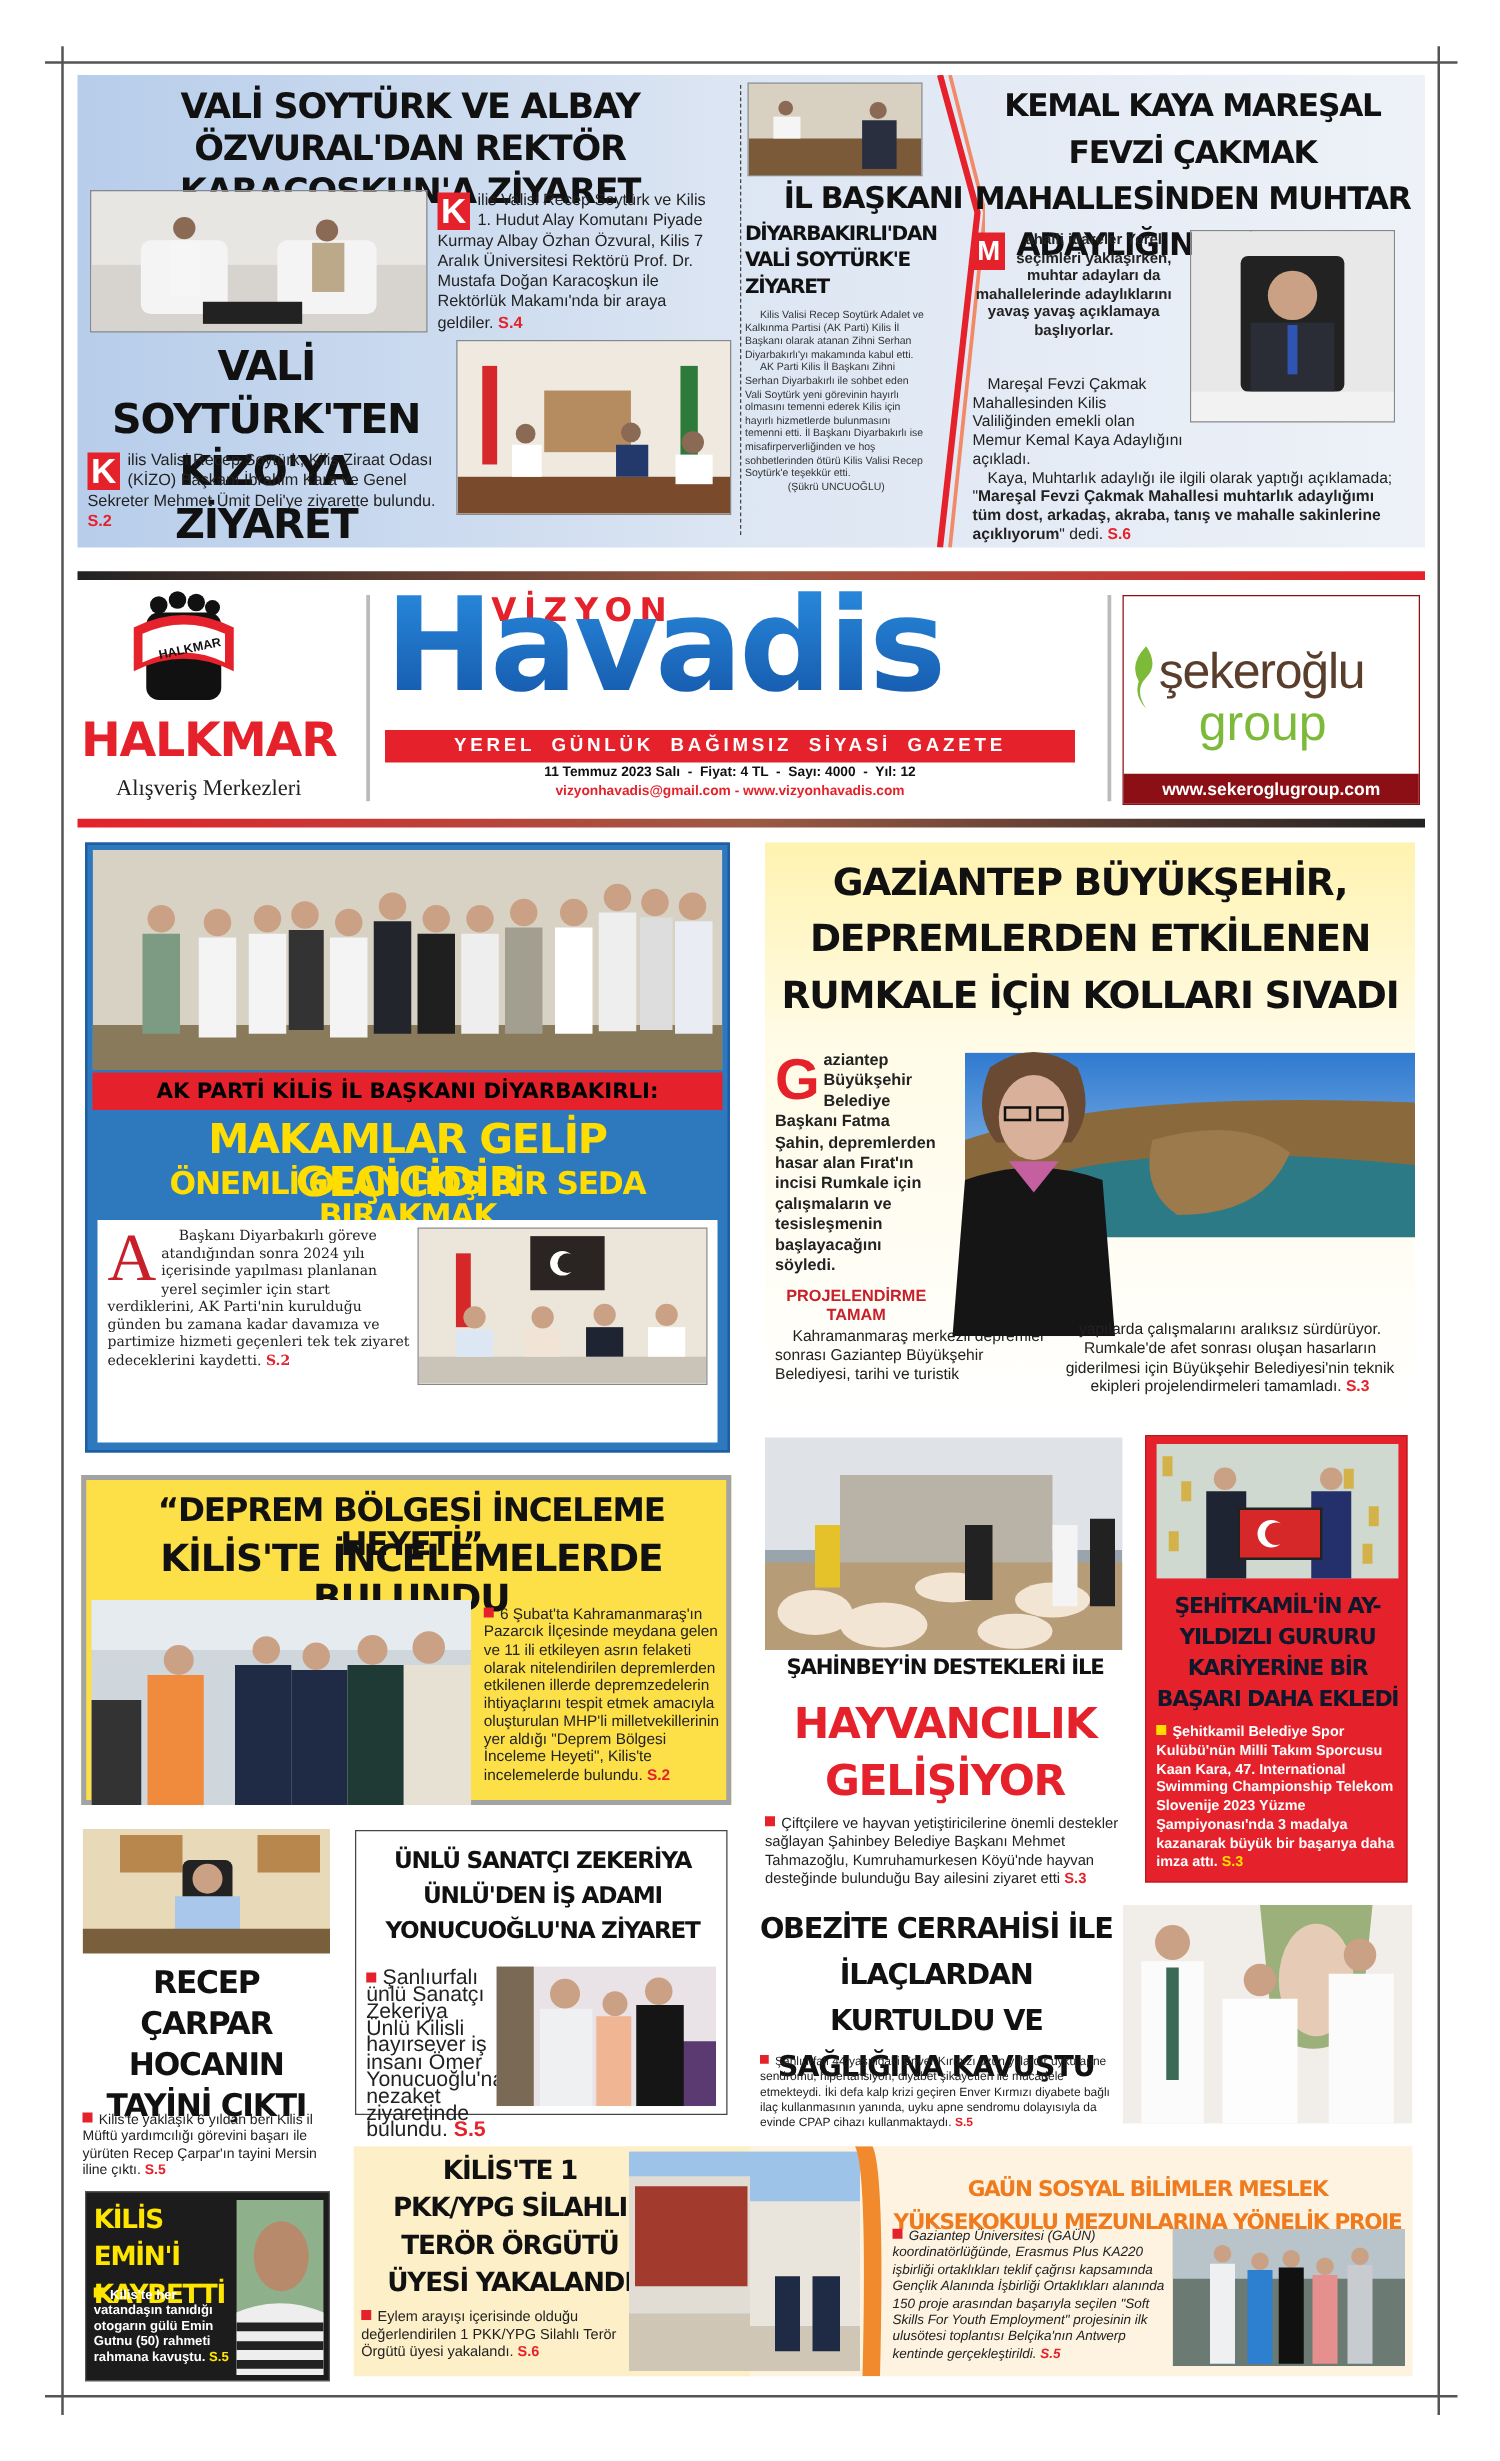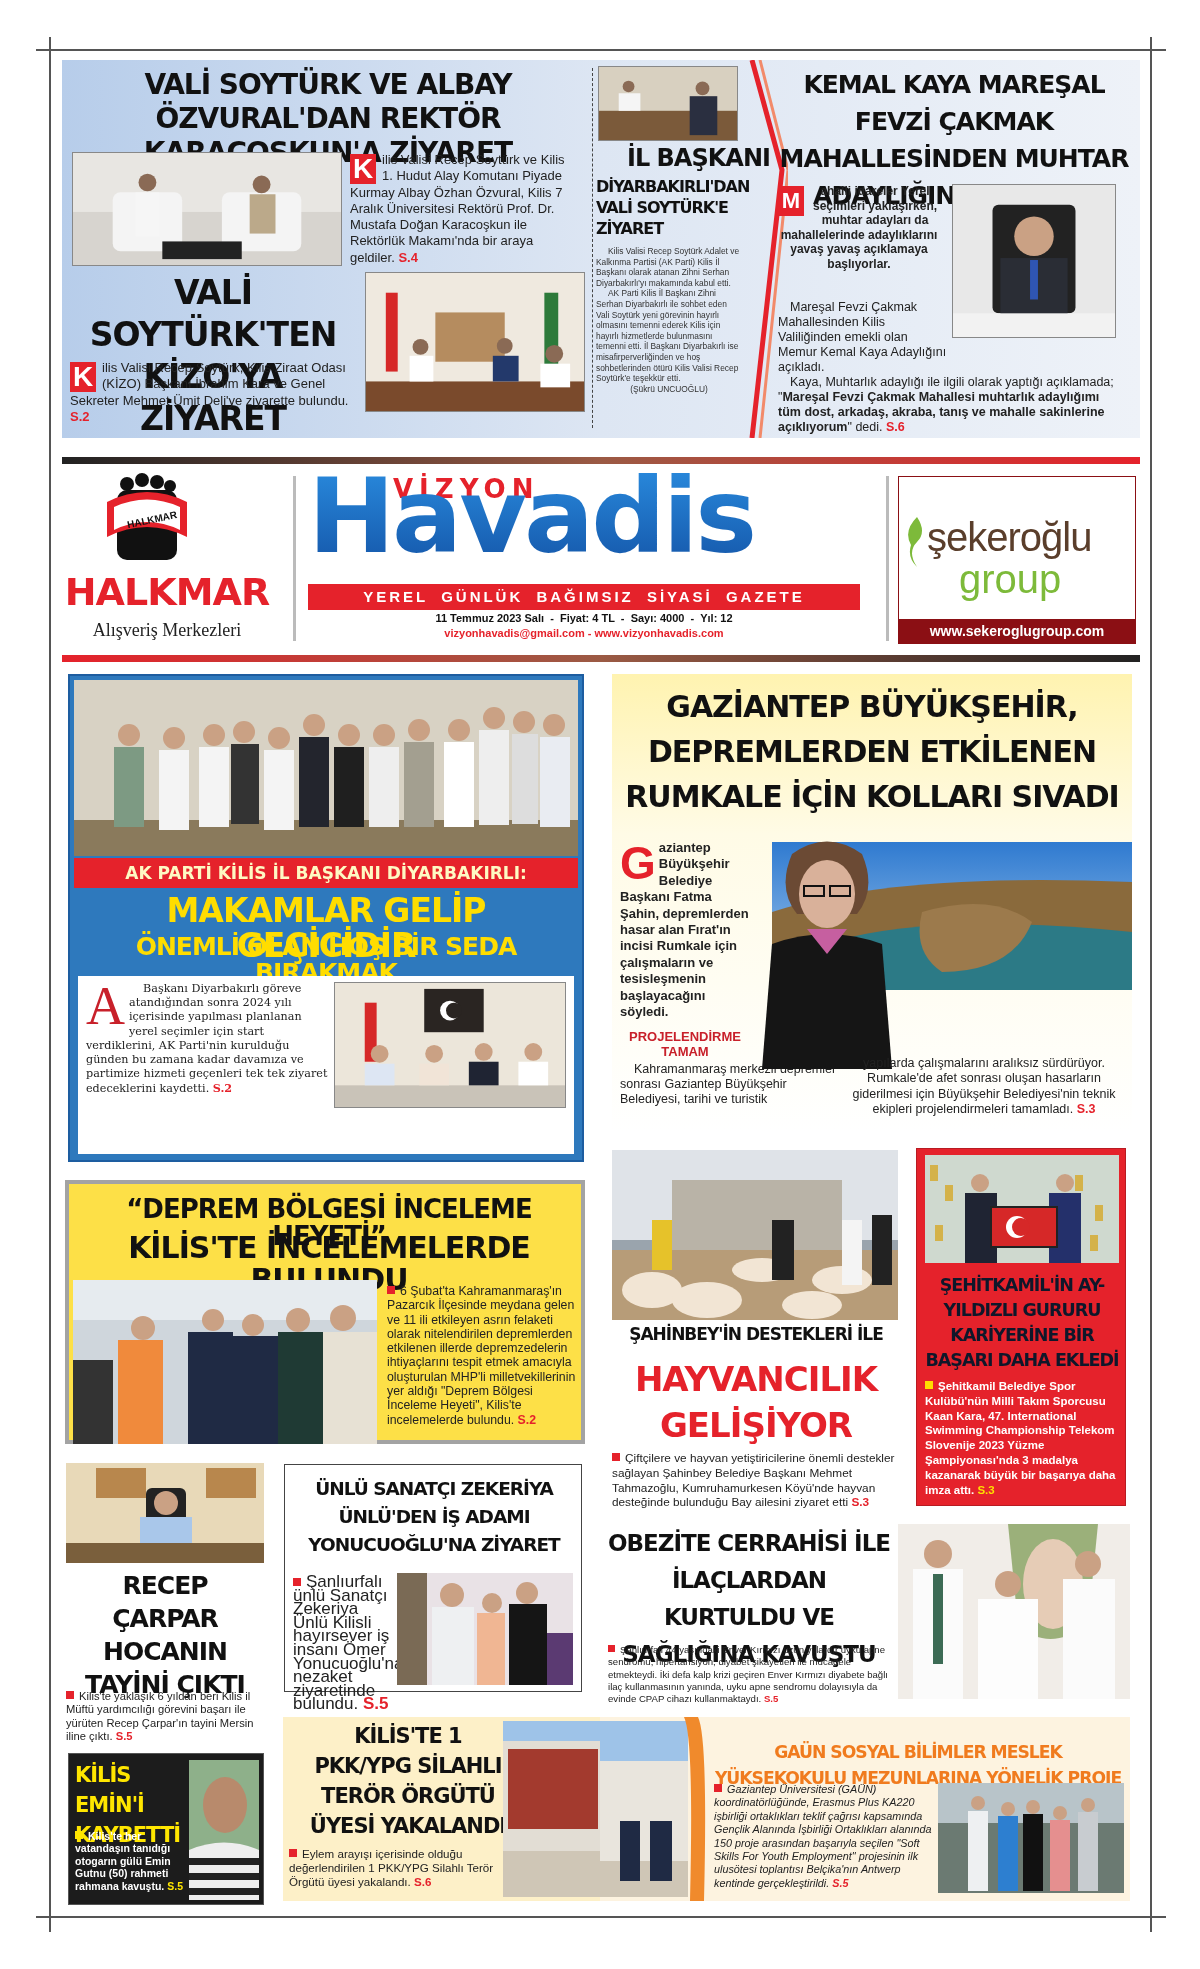--- a/index.html
+++ b/index.html
@@ -193,21 +193,21 @@
           <rect x="295" y="67" width="30" height="80" fill="#eee"></rect>
           <rect x="330" y="62" width="30" height="85" fill="#a39f90"></rect>
           <rect x="370" y="62" width="30" height="85" fill="#fff"></rect>
           <rect x="405" y="50" width="30" height="95" fill="#eee"></rect>
           <rect x="438" y="54" width="26" height="90" fill="#ddd"></rect>
           <rect x="466" y="57" width="30" height="90" fill="#e9ecf2"></rect>
         </g>
       </svg>
   </div>
   <div class="abs" style="left:4px; top:182px; width:504px; height:30px; background:#e5222b;">
-    <div style="color:#fef9c3; font-family:'DejaVu Sans',sans-serif; font-weight:bold; font-size:17px; line-height:30px; text-align:center;">AK PARTİ KİLİS İL BAŞKANI DİYARBAKIRLI:</div>
+    <div style="color:#000000; font-family:'DejaVu Sans',sans-serif; font-weight:bold; font-size:17px; line-height:30px; text-align:center;">AK PARTİ KİLİS İL BAŞKANI DİYARBAKIRLI:</div>
   </div>
   <div class="abs hl" style="left:4px; top:218px; width:504px; font-size:33px; color:#ffdd00;">MAKAMLAR GELİP GEÇİCİDİR</div>
   <div class="abs hl" style="left:4px; top:258px; width:504px; font-size:25px; color:#ffdd00;">ÖNEMLİ OLAN HOŞ BİR SEDA BIRAKMAK</div>
   <div class="abs" style="left:8px; top:300px; width:496px; height:178px; background:#fff;">
     <div class="abs body-text" style="left:8px; top:6px; width:480px; font-family:'DejaVu Serif',serif; font-size:11.2px; line-height:14.2px;">
       <span style="float:left; font-family:'Liberation Serif',serif; font-size:54px; line-height:48px; color:#c8202a; margin-right:4px;">A</span>
       <div class="photo" style="position:relative; float:right; width:232px; height:126px; margin-left:6px;">
         <svg viewBox="0 0 232 126" preserveAspectRatio="none">
             <rect width="232" height="126" fill="#ece6da"></rect>
             <rect x="90" y="6" width="60" height="44" fill="#2a2522"></rect>

